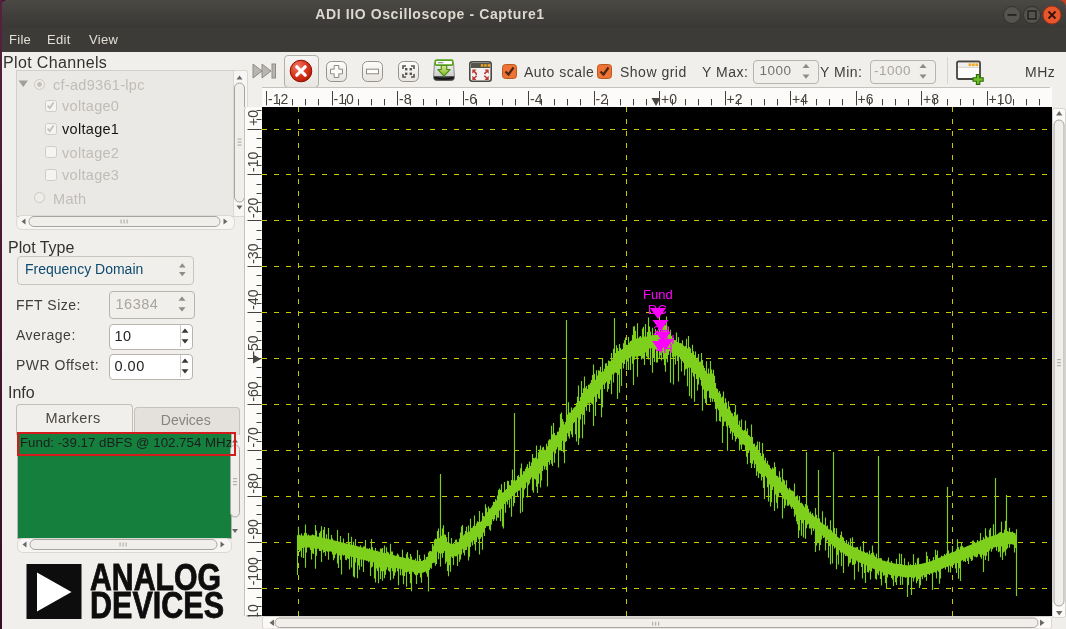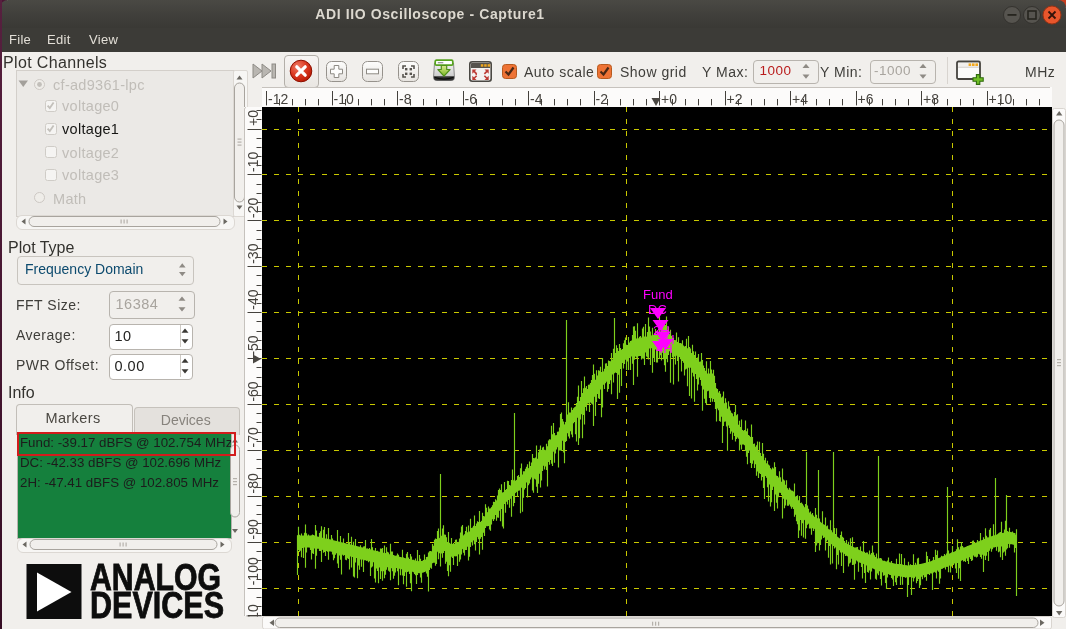--- a/index.html
+++ b/index.html
@@ -107,22 +107,20 @@
     <path d="M1.5 8.8 l3.5 -4.2 l3.5 4.2 z" fill="#3a3834"></path>
     <path d="M1.5 15.2 l3.5 4.2 l3.5 -4.2 z" fill="#3a3834"></path>
   </svg>
 <div class="ab blab" style="left:8px;top:384px">Info</div>
 <div class="ab" style="left:15.5px;top:403.5px;width:115px;height:30px;background:#f1efec;border:1px solid #c2beb8;border-bottom:none;border-radius:4px 4px 0 0"></div>
 <div class="ab" style="left:15.5px;top:404px;width:115px;height:29px;line-height:29px;text-align:center;font-size:14.5px;letter-spacing:0.4px;color:#4a4741">Markers</div>
 <div class="ab" style="left:134px;top:406.5px;width:103.5px;height:27px;background:#e4e1dd;border:1px solid #c6c2bc;border-bottom:none;border-radius:4px 4px 0 0"></div>
 <div class="ab" style="left:134px;top:407px;width:103.5px;height:26px;line-height:26px;text-align:center;font-size:14px;color:#87837d">Devices</div>
 <div class="ab" style="left:17px;top:433px;width:213px;height:104px;background:#15803d;border:1px solid #b7b3ad;overflow:hidden">
     <div class="ab lrow" style="left:2px;top:0.8px">Fund: -39.17 dBFS @ 102.754 MHz</div>
-    <div class="ab lrow" style="left:2px;top:21.1px">DC: -42.33 dBFS @ 102.696 MHz</div>
-    <div class="ab lrow" style="left:2px;top:41.4px">2H: -47.41 dBFS @ 102.805 MHz</div>
   </div>
 <svg class="ab" style="left:229px;top:434px" width="12" height="103">
 <path d="M3 8.5 l3 -4 l3 4 z" fill="#6b6862"></path>
 <path d="M3 95 l3 4 l3 -4 z" fill="#6b6862"></path>
 <rect x="1.5" y="11" width="9" height="72" rx="4.5" fill="#f1efec" stroke="#a8a49e"></rect>
 <rect x="4" y="44" width="4" height="1.2" fill="#b5b1ab"></rect>
     <rect x="4" y="47" width="4" height="1.2" fill="#b5b1ab"></rect>
     <rect x="4" y="50" width="4" height="1.2" fill="#b5b1ab"></rect>
 </svg>
 <div class="ab" style="left:16.5px;top:431.5px;width:215px;height:20px;border:2px solid #d21c1c"></div>
@@ -242,21 +240,21 @@
     <path d="M3.5 7.5 L6.5 10.5 L11.5 3.5" stroke="#4a2815" stroke-width="2.2" fill="none"></path>
   </svg>
 <div class="ab lab" style="left:524px;top:63.5px">Auto scale</div>
 <svg class="ab" style="left:596.5px;top:63.5px" width="15" height="15">
     <rect x="0.5" y="0.5" width="14" height="14" rx="3" fill="#ee7335" stroke="#b65a1f"></rect>
     <path d="M3.5 7.5 L6.5 10.5 L11.5 3.5" stroke="#4a2815" stroke-width="2.2" fill="none"></path>
   </svg>
 <div class="ab lab" style="left:620px;top:63.5px">Show grid</div>
 <div class="ab lab" style="left:702px;top:63.5px">Y Max:</div>
 <div class="ab" style="left:753px;top:59.5px;width:64px;height:22.5px;background:#f1efec;border:1px solid #b8b4ae;border-radius:4px"></div>
-<div class="ab" style="left:759.5px;top:59.5px;height:22.5px;line-height:22.5px;font-size:13.5px;letter-spacing:0.5px;color:#b91c1c">1000</div>
+<div class="ab" style="left:759.5px;top:59.5px;height:22.5px;line-height:22.5px;font-size:13.5px;letter-spacing:0.5px;color:#737373">1000</div>
 <svg class="ab" style="left:801px;top:59.5px" width="12" height="22.5">
     <path d="M1.5 8.05 l3.5 -4.2 l3.5 4.2 z" fill="#8f8b85"></path>
     <path d="M1.5 14.45 l3.5 4.2 l3.5 -4.2 z" fill="#8f8b85"></path>
   </svg>
 <div class="ab lab" style="left:820px;top:63.5px">Y Min:</div>
 <div class="ab" style="left:869.5px;top:59.5px;width:64px;height:22.5px;background:#f1efec;border:1px solid #b8b4ae;border-radius:4px"></div>
 <div class="ab" style="left:874px;top:59.5px;height:22.5px;line-height:22.5px;font-size:13.5px;letter-spacing:0.5px;color:#a8a49e">-1000</div>
 <svg class="ab" style="left:917.5px;top:59.5px" width="12" height="22.5">
     <path d="M1.5 8.05 l3.5 -4.2 l3.5 4.2 z" fill="#8f8b85"></path>
     <path d="M1.5 14.45 l3.5 4.2 l3.5 -4.2 z" fill="#8f8b85"></path>

